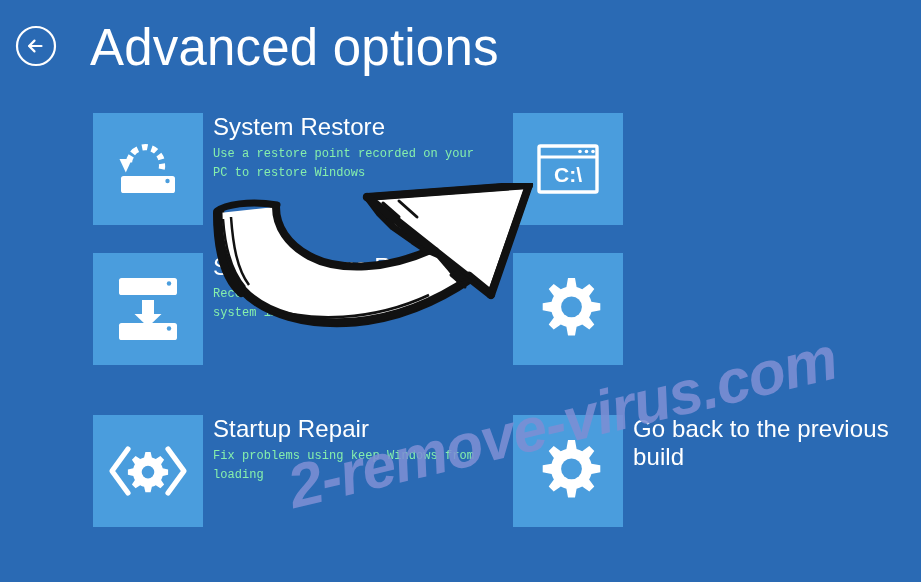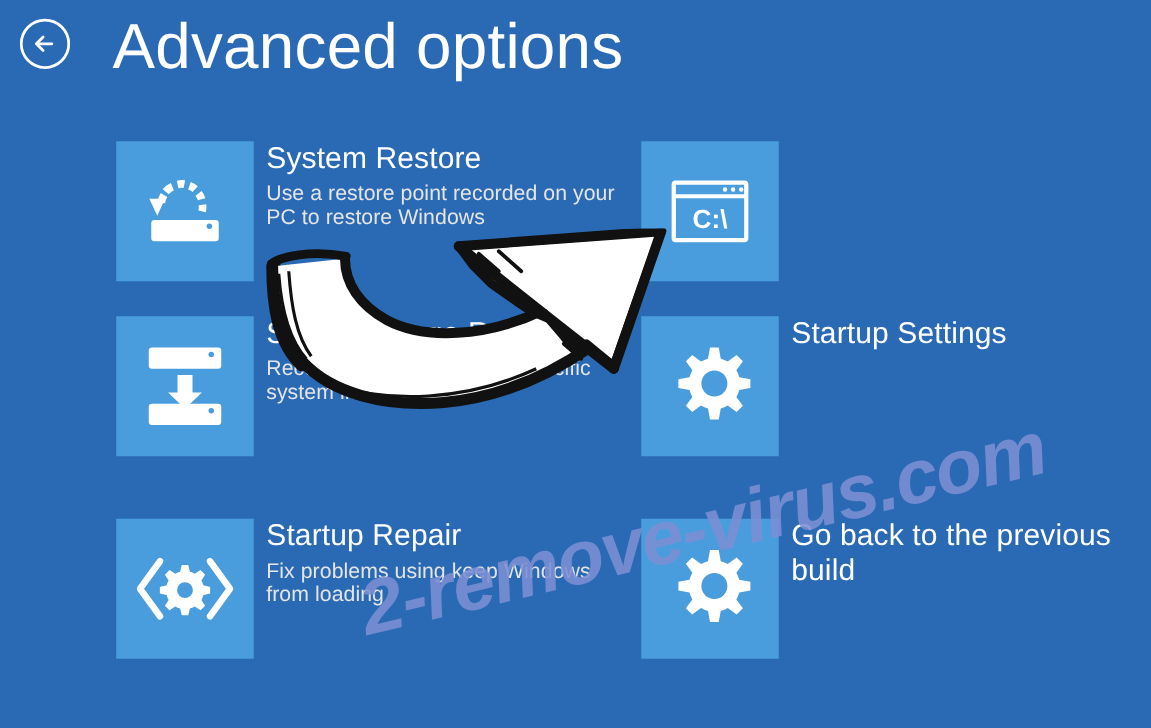--- a/index.html
+++ b/index.html
@@ -18,21 +18,21 @@
     position: relative;
     width: 921px;
     height: 582px;
     background: #2a6ab4;
     overflow: hidden;
   }
 
   
   #header {
     position: absolute;
-    left: 0; top: 1px;
+    left: 0; top: 12px;
     width: 921px;
     height: 78px;
   }
   #back-button {
     position: absolute;
     left: 14px;
     top: 12px;
     width: 44px;
     height: 44px;
     cursor: pointer;
@@ -98,26 +98,27 @@
   .tile-title {
     font-size: 24px;
     font-weight: 300;
     color: #ffffff;
     line-height: 28px;
     margin-top: 0px;
     white-space: pre-line;
     letter-spacing: 0.1px;
   }
   .tile-desc {
-    font-size: 17px;
+    font-size: 12px;
     font-weight: 400;
-    color: #e5e5e5;
+    color: #86efac;
     line-height: 19px;
     margin-top: 4px;
     letter-spacing: 0.05px;
+    font-family: Liberation Mono, monospace;
   }
 
   
   #annotation-arrow {
     position: absolute;
     left: 203px;
     top: 183px;
     width: 336px;
     height: 152px;
     pointer-events: none;
@@ -221,21 +222,20 @@
       </div>
 
       <div class="tile col-1">
         <div class="tile-icon">
           <svg width="66" height="66" viewBox="0 0 66 66">
             <path fill="#ffffff" d="M33 2 L40 2 L41.6 10.9 a24 24 0 0 1 5.6 2.3 L54.3 8 L59.3 13 L54.1 20.1 a24 24 0 0 1 2.3 5.6 L65.3 27.3 L65.3 34.3 L56.4 35.9 a24 24 0 0 1 -2.3 5.6 L59.3 48.6 L54.3 53.6 L47.2 48.4 a24 24 0 0 1 -5.6 2.3 L40 59.6 L33 59.6 L31.4 50.7 a24 24 0 0 1 -5.6 -2.3 L18.7 53.6 L13.7 48.6 L18.9 41.5 a24 24 0 0 1 -2.3 -5.6 L7.7 34.3 L7.7 27.3 L16.6 25.7 a24 24 0 0 1 2.3 -5.6 L13.7 13 L18.7 8 L25.8 13.2 a24 24 0 0 1 5.6 -2.3 Z"></path>
             <circle cx="36.5" cy="30.8" r="10.4" fill="#4a9ddd"></circle>
           </svg>
         </div>
         <div class="tile-text">
-          <div class="tile-title">Startup Settings</div>
         </div>
       </div>
 
     </div>
 
     <div class="tile-row row-2">
 
       <div class="tile col-0">
         <div class="tile-icon">
           <svg width="84" height="56" viewBox="0 0 84 56">

